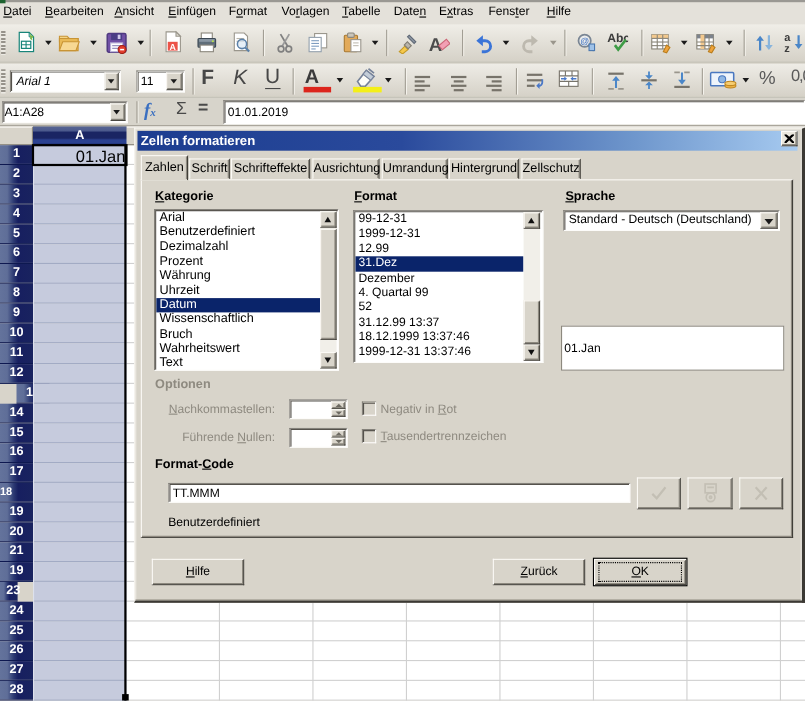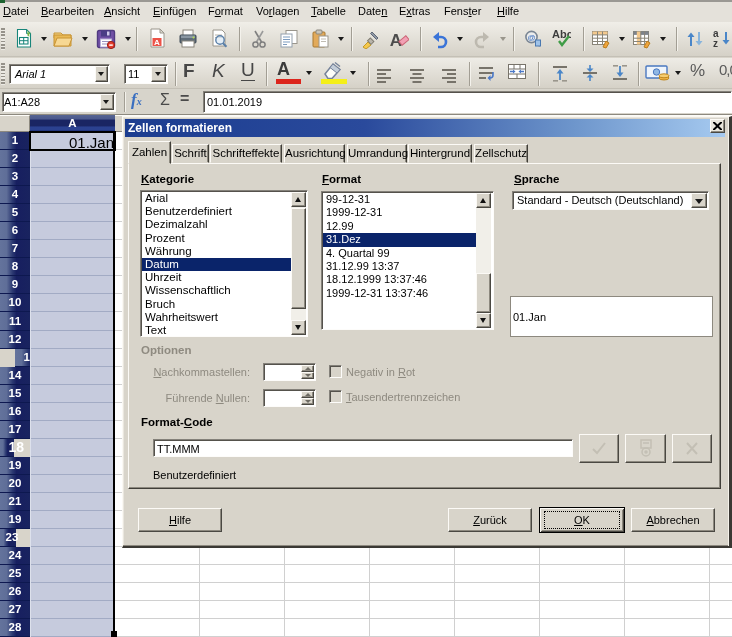--- a/index.html
+++ b/index.html
@@ -393,21 +393,21 @@
 <div class="ab" style="left:0;top:349px;width:30px;height:18px;background:linear-gradient(90deg,#64739c 0%,#5f6e98 22%,#2b3871 42%,#171f60 55%,#19235f 100%);border-bottom:1px solid #0d1850;color:#fff;font-weight:bold;font-size:11.5px;text-align:center;line-height:17px;margin-left:15px;"><span style="display:inline-block;width:24px;">13</span></div>
 <div class="ab" style="left:30px;top:349px;width:85px;height:18px;background:#c6cbdd;border-bottom:1px solid #a2abc4;"></div>
 <div class="ab" style="left:0;top:367px;width:30px;height:18px;background:linear-gradient(90deg,#64739c 0%,#5f6e98 22%,#2b3871 42%,#171f60 55%,#19235f 100%);border-bottom:1px solid #0d1850;color:#fff;font-weight:bold;font-size:11.5px;text-align:center;line-height:17px;"><span style="display:inline-block;width:24px;">14</span></div>
 <div class="ab" style="left:30px;top:367px;width:85px;height:18px;background:#c6cbdd;border-bottom:1px solid #a2abc4;"></div>
 <div class="ab" style="left:0;top:385px;width:30px;height:18px;background:linear-gradient(90deg,#64739c 0%,#5f6e98 22%,#2b3871 42%,#171f60 55%,#19235f 100%);border-bottom:1px solid #0d1850;color:#fff;font-weight:bold;font-size:11.5px;text-align:center;line-height:17px;"><span style="display:inline-block;width:24px;">15</span></div>
 <div class="ab" style="left:30px;top:385px;width:85px;height:18px;background:#c6cbdd;border-bottom:1px solid #a2abc4;"></div>
 <div class="ab" style="left:0;top:403px;width:30px;height:18px;background:linear-gradient(90deg,#64739c 0%,#5f6e98 22%,#2b3871 42%,#171f60 55%,#19235f 100%);border-bottom:1px solid #0d1850;color:#fff;font-weight:bold;font-size:11.5px;text-align:center;line-height:17px;"><span style="display:inline-block;width:24px;">16</span></div>
 <div class="ab" style="left:30px;top:403px;width:85px;height:18px;background:#c6cbdd;border-bottom:1px solid #a2abc4;"></div>
 <div class="ab" style="left:0;top:421px;width:30px;height:18px;background:linear-gradient(90deg,#64739c 0%,#5f6e98 22%,#2b3871 42%,#171f60 55%,#19235f 100%);border-bottom:1px solid #0d1850;color:#fff;font-weight:bold;font-size:11.5px;text-align:center;line-height:17px;"><span style="display:inline-block;width:24px;">17</span></div>
 <div class="ab" style="left:30px;top:421px;width:85px;height:18px;background:#c6cbdd;border-bottom:1px solid #a2abc4;"></div>
-<div class="ab" style="left:0;top:439px;width:14px;height:18px;background:linear-gradient(90deg,#64739c 0%,#5f6e98 22%,#2b3871 42%,#171f60 55%,#19235f 100%);border-bottom:1px solid #0d1850;color:#fff;font-weight:bold;font-size:14px;text-align:right;line-height:17px;"><span style="display:inline-block;width:24px;">18</span></div>
+<div class="ab" style="left:0;top:439px;width:30px;height:18px;background:linear-gradient(90deg,#64739c 0%,#5f6e98 22%,#2b3871 42%,#171f60 55%,#19235f 100%);border-bottom:1px solid #0d1850;color:#fff;font-weight:bold;font-size:10px;text-align:left;line-height:17px;"><span style="display:inline-block;width:24px;">18</span></div>
 <div class="ab" style="left:30px;top:439px;width:85px;height:18px;background:#c6cbdd;border-bottom:1px solid #a2abc4;"></div>
 <div class="ab" style="left:0;top:457px;width:30px;height:18px;background:linear-gradient(90deg,#64739c 0%,#5f6e98 22%,#2b3871 42%,#171f60 55%,#19235f 100%);border-bottom:1px solid #0d1850;color:#fff;font-weight:bold;font-size:11.5px;text-align:center;line-height:17px;"><span style="display:inline-block;width:24px;">19</span></div>
 <div class="ab" style="left:30px;top:457px;width:85px;height:18px;background:#c6cbdd;border-bottom:1px solid #a2abc4;"></div>
 <div class="ab" style="left:0;top:475px;width:30px;height:18px;background:linear-gradient(90deg,#64739c 0%,#5f6e98 22%,#2b3871 42%,#171f60 55%,#19235f 100%);border-bottom:1px solid #0d1850;color:#fff;font-weight:bold;font-size:11.5px;text-align:center;line-height:17px;"><span style="display:inline-block;width:24px;">20</span></div>
 <div class="ab" style="left:30px;top:475px;width:85px;height:18px;background:#c6cbdd;border-bottom:1px solid #a2abc4;"></div>
 <div class="ab" style="left:0;top:493px;width:30px;height:18px;background:linear-gradient(90deg,#64739c 0%,#5f6e98 22%,#2b3871 42%,#171f60 55%,#19235f 100%);border-bottom:1px solid #0d1850;color:#fff;font-weight:bold;font-size:11.5px;text-align:center;line-height:17px;"><span style="display:inline-block;width:24px;">21</span></div>
 <div class="ab" style="left:30px;top:493px;width:85px;height:18px;background:#c6cbdd;border-bottom:1px solid #a2abc4;"></div>
 <div class="ab" style="left:0;top:511px;width:30px;height:18px;background:linear-gradient(90deg,#64739c 0%,#5f6e98 22%,#2b3871 42%,#171f60 55%,#19235f 100%);border-bottom:1px solid #0d1850;color:#fff;font-weight:bold;font-size:11.5px;text-align:center;line-height:17px;"><span style="display:inline-block;width:24px;">19</span></div>
 <div class="ab" style="left:30px;top:511px;width:85px;height:18px;background:#c6cbdd;border-bottom:1px solid #a2abc4;"></div>
 <div class="ab" style="left:0;top:529px;width:16px;height:18px;background:linear-gradient(90deg,#64739c 0%,#5f6e98 22%,#2b3871 42%,#171f60 55%,#19235f 100%);border-bottom:1px solid #0d1850;color:#fff;font-weight:bold;font-size:11.5px;text-align:center;line-height:17px;"><span style="display:inline-block;width:24px;">23</span></div>
@@ -445,40 +445,42 @@
 <div class="ab" style="left:141px;top:173px;font-weight:bold;font-size:11.5px;z-index:4;"><u>K</u>ategorie</div>
 <div class="ab" style="left:322px;top:173px;font-weight:bold;font-size:11.5px;z-index:4;"><u>F</u>ormat</div>
 <div class="ab" style="left:514px;top:173px;font-weight:bold;font-size:11.5px;z-index:4;"><u>S</u>prache</div>
 <div class="ab sunken" style="left:140px;top:190px;width:168px;height:147px;z-index:4;"></div>
 <div class="ab" style="left:142px;top:192px;width:149px;height:143px;overflow:hidden;font-size:11.5px;line-height:13.2px;z-index:4;">
       <div style="padding-left:3px;">Arial</div>
       <div style="padding-left:3px;">Benutzerdefiniert</div>
       <div style="padding-left:3px;">Dezimalzahl</div>
       <div style="padding-left:3px;">Prozent</div>
       <div style="padding-left:3px;">Währung</div>
+      <div style="padding-left:3px;">Uhrzeit</div>
       <div style="background:#0a246a;color:#fff;padding-left:3px;">Datum</div>
-      <div style="padding-left:3px;">Uhrzeit</div>
       <div style="padding-left:3px;">Wissenschaftlich</div>
       <div style="padding-left:3px;">Bruch</div>
       <div style="padding-left:3px;">Wahrheitswert</div>
       <div style="padding-left:3px;">Text</div>
     </div>
 <div class="ab" style="left:291px;top:192px;width:15px;height:143px;background:#f1efe9;z-index:4;"></div>
 <div class="ab btn" style="left:291px;top:192px;width:15px;height:15px;z-index:4;"></div>
 <div class="ab" style="left:295px;top:197px;width:0;height:0;border-left:3.5px solid transparent;border-right:3.5px solid transparent;border-bottom:5px solid #111;z-index:4;"></div>
 <div class="ab btn" style="left:291px;top:320px;width:15px;height:15px;z-index:4;"></div>
 <div class="ab" style="left:295px;top:325px;width:0;height:0;border-left:3.5px solid transparent;border-right:3.5px solid transparent;border-top:5px solid #111;z-index:4;"></div>
 <div class="ab btn" style="left:291px;top:208px;width:15px;height:101px;z-index:4;"></div>
 <div class="ab sunken" style="left:321px;top:191px;width:173px;height:139px;z-index:4;"></div>
 <div class="ab" style="left:323px;top:193px;width:153px;height:135px;overflow:hidden;font-size:11px;line-height:13.4px;z-index:4;">
       <div style="padding-left:3px;">99-12-31</div>
       <div style="padding-left:3px;">1999-12-31</div>
       <div style="padding-left:3px;">12.99</div>
       <div style="background:#0a246a;color:#fff;padding-left:3px;">31.Dez</div>
+      <div style="padding-left:3px;">Dezember</div>
       <div style="padding-left:3px;">4. Quartal 99</div>
+      <div style="padding-left:3px;">52</div>
       <div style="padding-left:3px;">31.12.99 13:37</div>
       <div style="padding-left:3px;">18.12.1999 13:37:46</div>
       <div style="padding-left:3px;">1999-12-31 13:37:46</div>
     </div>
 <div class="ab" style="left:476px;top:193px;width:15px;height:135px;background:#f1efe9;z-index:4;"></div>
 <div class="ab btn" style="left:476px;top:193px;width:15px;height:15px;z-index:4;"></div>
 <div class="ab" style="left:480px;top:198px;width:0;height:0;border-left:3.5px solid transparent;border-right:3.5px solid transparent;border-bottom:5px solid #111;z-index:4;"></div>
 <div class="ab btn" style="left:476px;top:313px;width:15px;height:15px;z-index:4;"></div>
 <div class="ab" style="left:480px;top:318px;width:0;height:0;border-left:3.5px solid transparent;border-right:3.5px solid transparent;border-top:5px solid #111;z-index:4;"></div>
 <div class="ab btn" style="left:476px;top:273px;width:15px;height:40px;z-index:4;"></div>
@@ -521,13 +523,12 @@
     </svg>
 <div class="ab btn" style="left:672px;top:434px;width:40px;height:29px;z-index:4;"></div>
 <svg class="ab" style="left:684px;top:441px;z-index:4;" width="16" height="15" viewBox="0 0 16 15">
       <path d="M3 2l10 11M13 2L3 13" style="fill:none;stroke:#c3bfb4;stroke-width:2;"></path>
     </svg>
 <div class="ab" style="left:153px;top:469px;z-index:4;">Benutzerdefiniert</div>
 <div class="ab" style="left:138px;top:508px;width:84px;height:24px;background:#d8d4ca;border:1px solid;border-color:#fcfaf6 #4a4842 #4a4842 #fcfaf6;box-shadow:inset -1px -1px 0 #8d897f;text-align:center;line-height:22px;"><u>H</u>ilfe</div>
 <div class="ab" style="left:448px;top:508px;width:84px;height:24px;background:#d8d4ca;border:1px solid;border-color:#fcfaf6 #4a4842 #4a4842 #fcfaf6;box-shadow:inset -1px -1px 0 #8d897f;text-align:center;line-height:22px;"><u>Z</u>urück</div>
 <div class="ab" style="left:539px;top:507px;width:86px;height:26px;border:1px solid #000;background:#d8d4ca;box-shadow:inset 1px 1px 0 #fcfaf6, inset -1px -1px 0 #4a4842, inset 2px 2px 0 #d8d4ca, inset -2px -2px 0 #8d897f;"></div>
 <div class="ab" style="left:544px;top:511px;width:76px;height:18px;border:1px dotted #000;text-align:center;line-height:17px;"><u>O</u>K</div>
-<div class="ab" style="left:631px;top:508px;width:84px;height:24px;background:#d8d4ca;border:1px solid;border-color:#fcfaf6 #4a4842 #4a4842 #fcfaf6;box-shadow:inset -1px -1px 0 #8d897f;text-align:center;line-height:22px;"><u>A</u>bbrechen</div>
 </div>
 </body></html>

